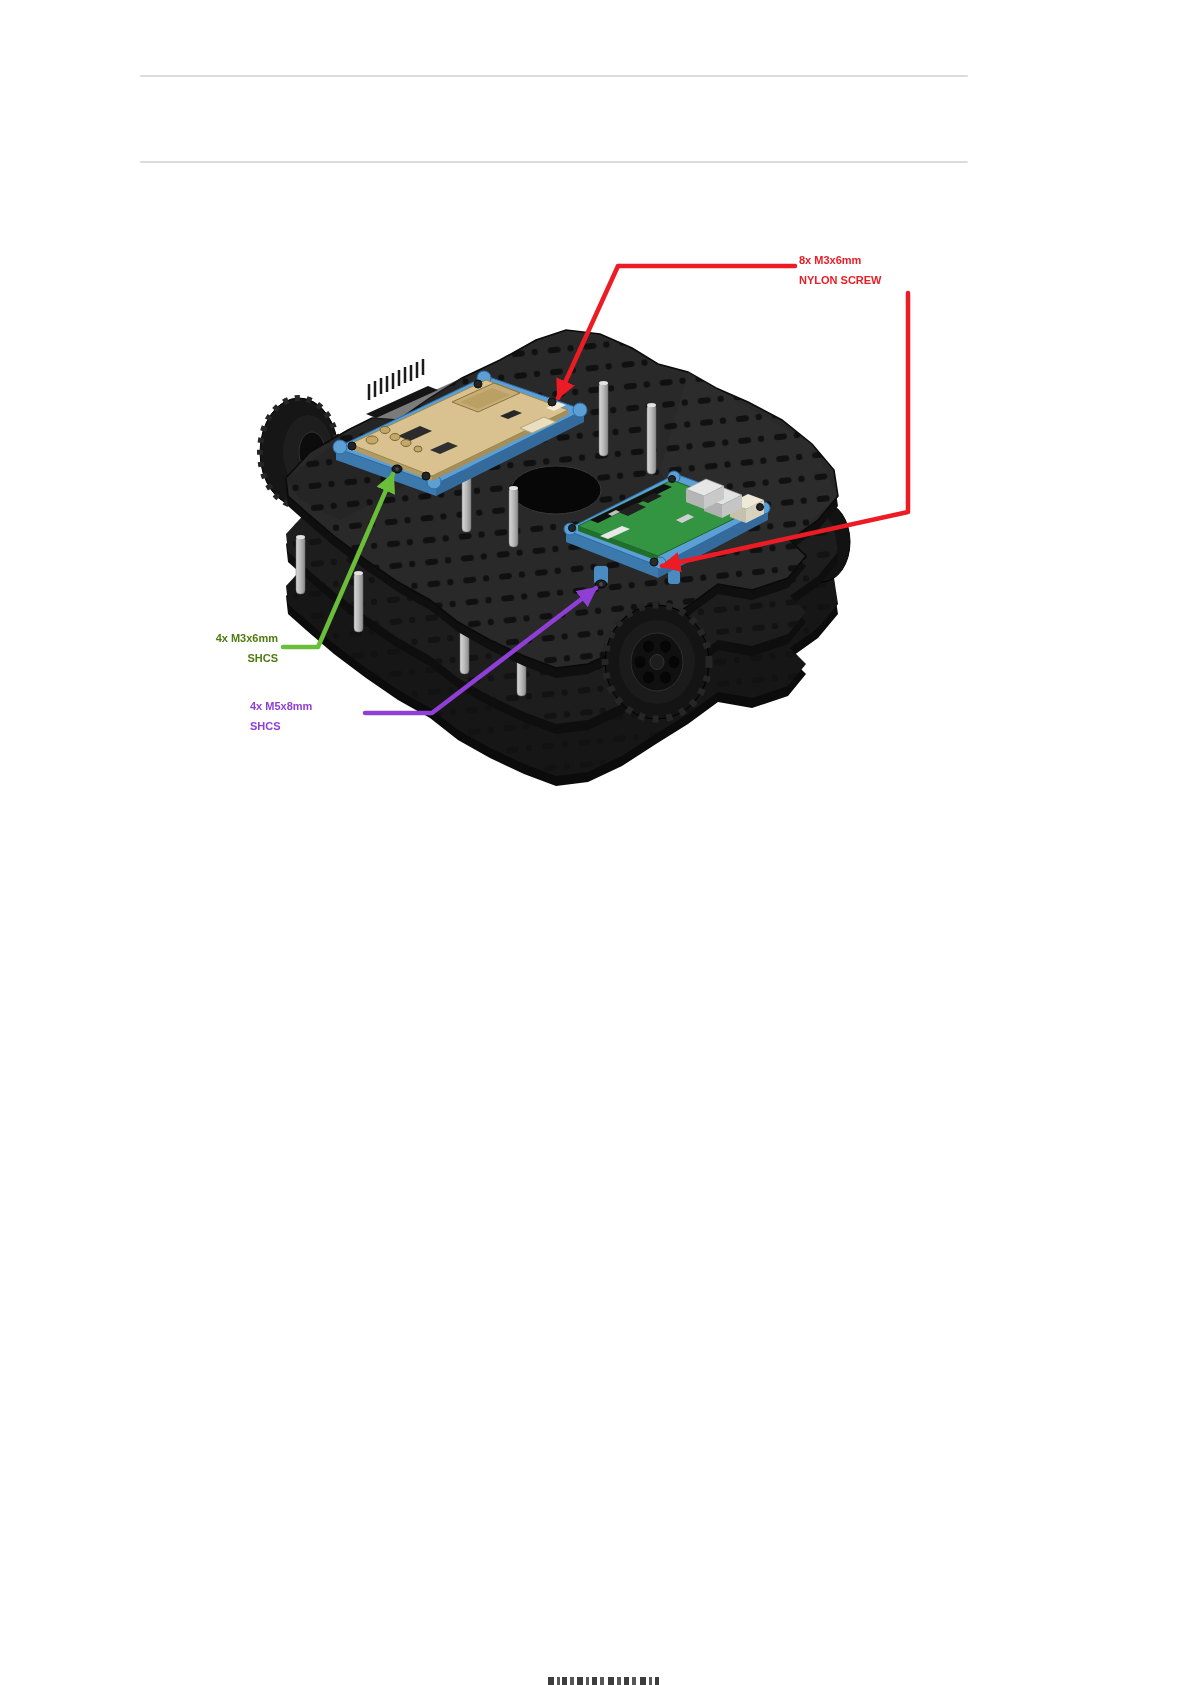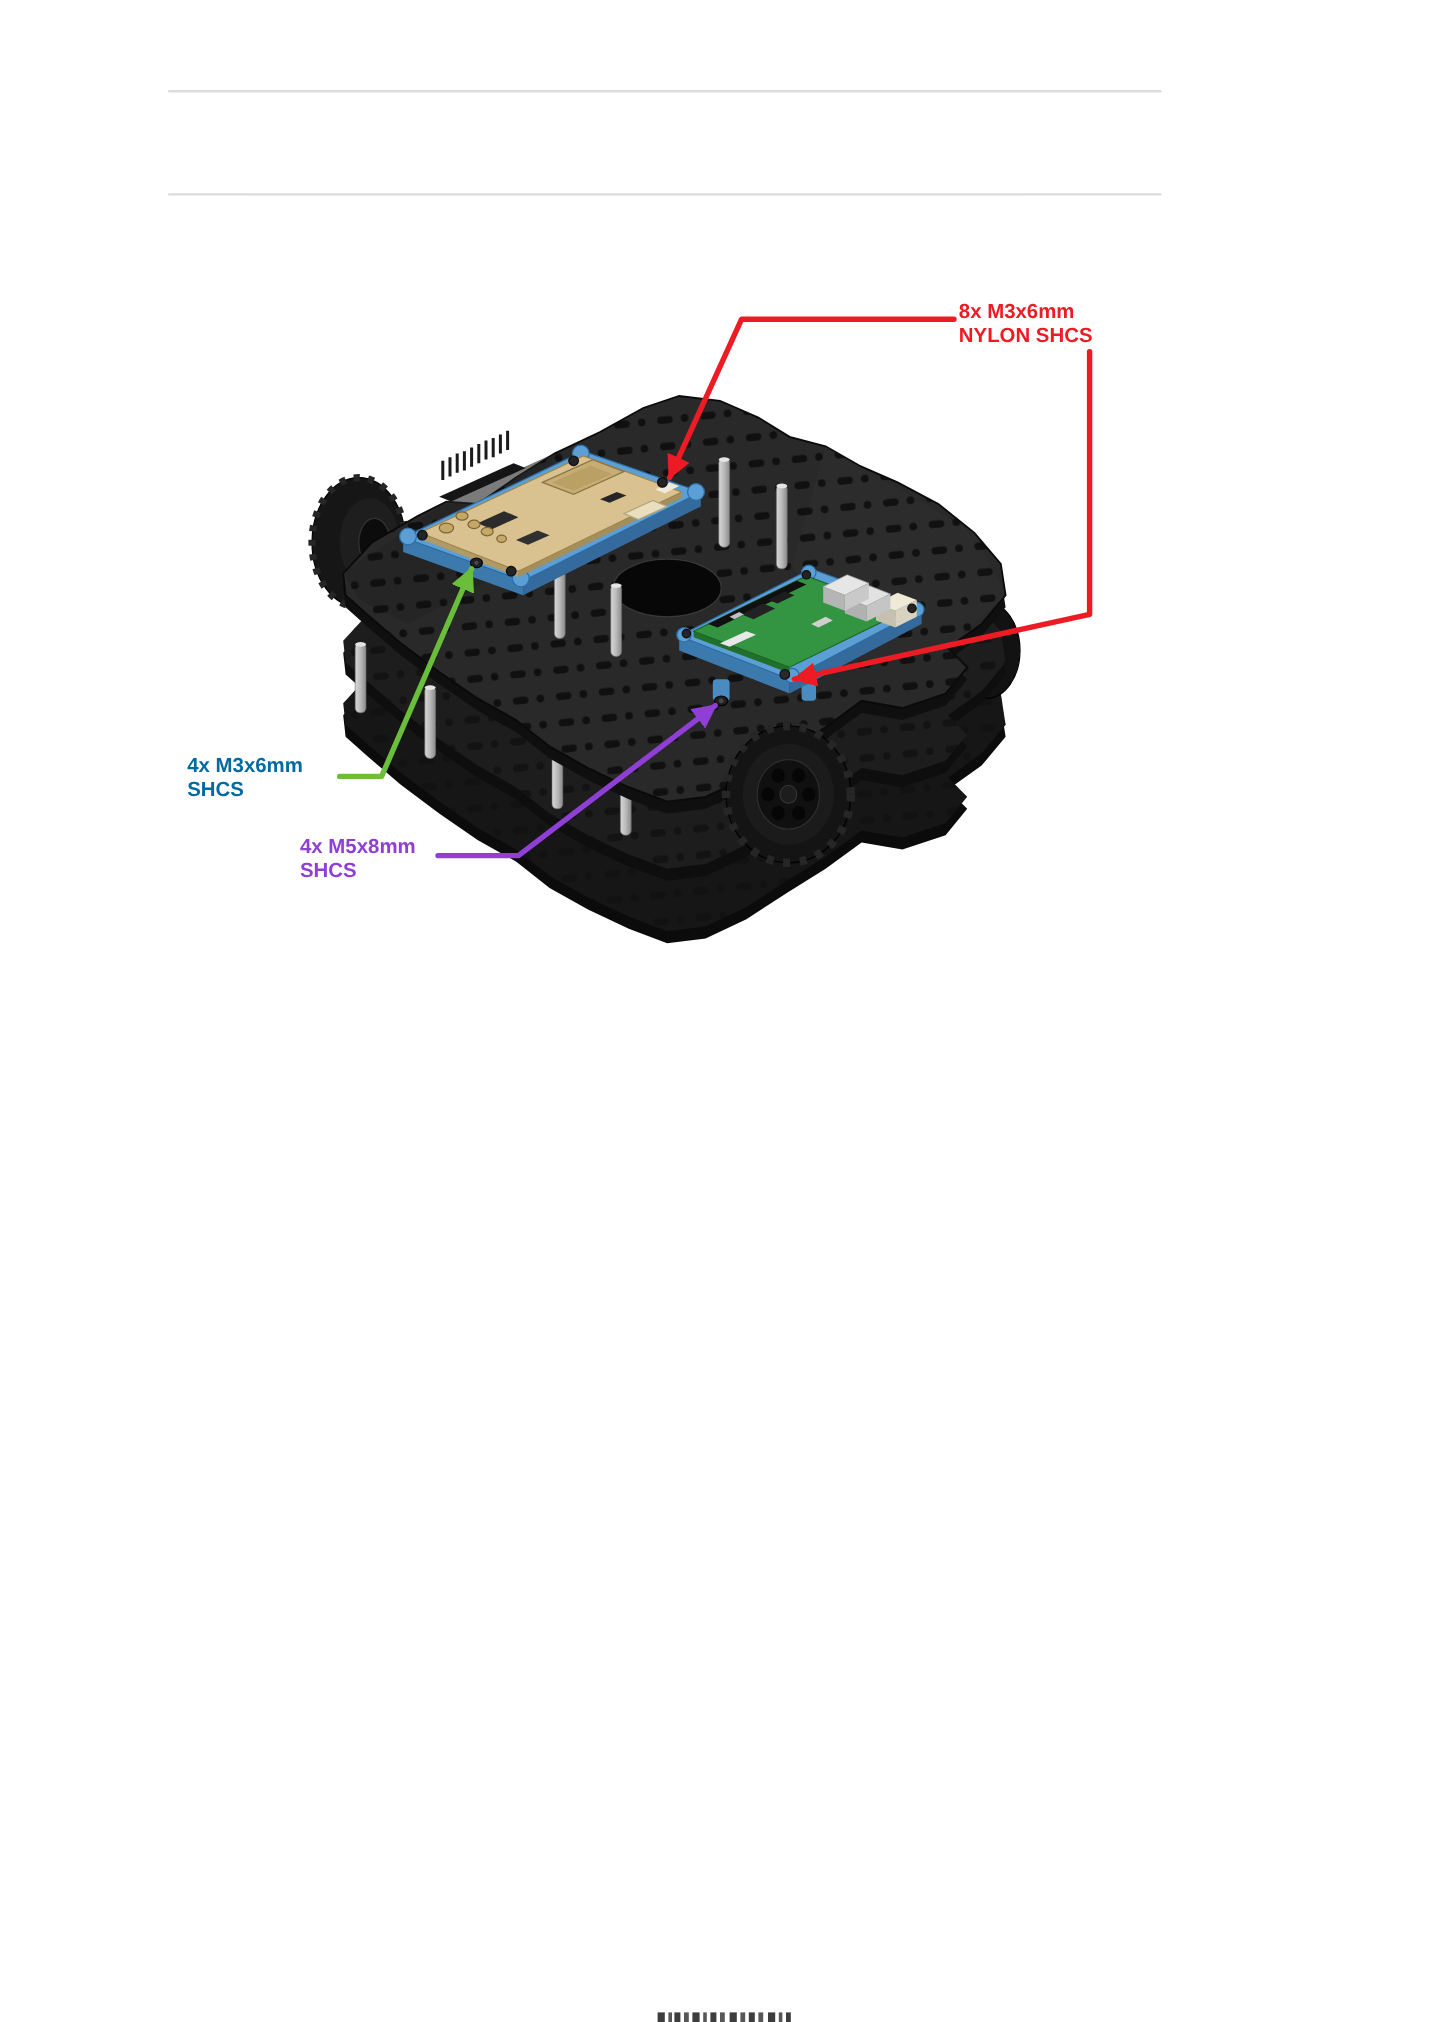--- a/index.html
+++ b/index.html
@@ -11,40 +11,40 @@
     font-family:"Liberation Sans", sans-serif;
   }
   .rule{
     position:absolute;left:140px;width:828px;height:2px;
     background:#dcdcdc;border-radius:1px;
   }
   .rule.top{top:75px;}
   .rule.second{top:161px;}
   .callout{
     position:absolute;
-    font-weight:700;font-size:17px;line-height:20px;
+    font-weight:700;font-size:11px;line-height:20px;
     white-space:nowrap;
   }
   .callout span{display:block;}
   .callout.red{left:799px;top:250px;color:#ed1c24;text-align:left;}
-  .callout.green{left:156px;top:628px;width:122px;color:#0369a1;text-align:left;}
+  .callout.green{left:156px;top:628px;width:122px;color:#4d7c0f;text-align:right;}
   .callout.purple{left:250px;top:696px;width:112px;color:#8f3fd6;text-align:left;}
   svg.scene{position:absolute;left:0;top:0;}
 </style>
 </head>
 <body>
 
 <div class="page">
 
   <div class="rule top"></div>
   <div class="rule second"></div>
 
   <div class="callout red">
     <span>8x M3x6mm</span>
-    <span>NYLON SHCS</span>
+    <span>NYLON SCREW</span>
   </div>
   <div class="callout green">
     <span>4x M3x6mm</span>
     <span>SHCS</span>
   </div>
   <div class="callout purple">
     <span>4x M5x8mm</span>
     <span>SHCS</span>
   </div>
 

